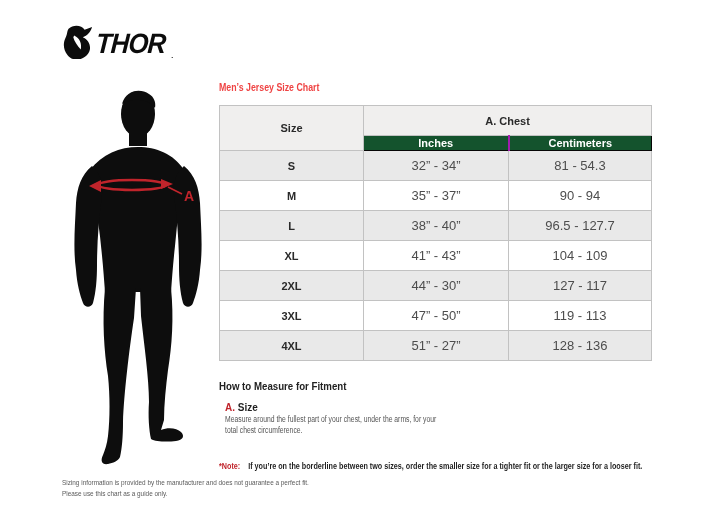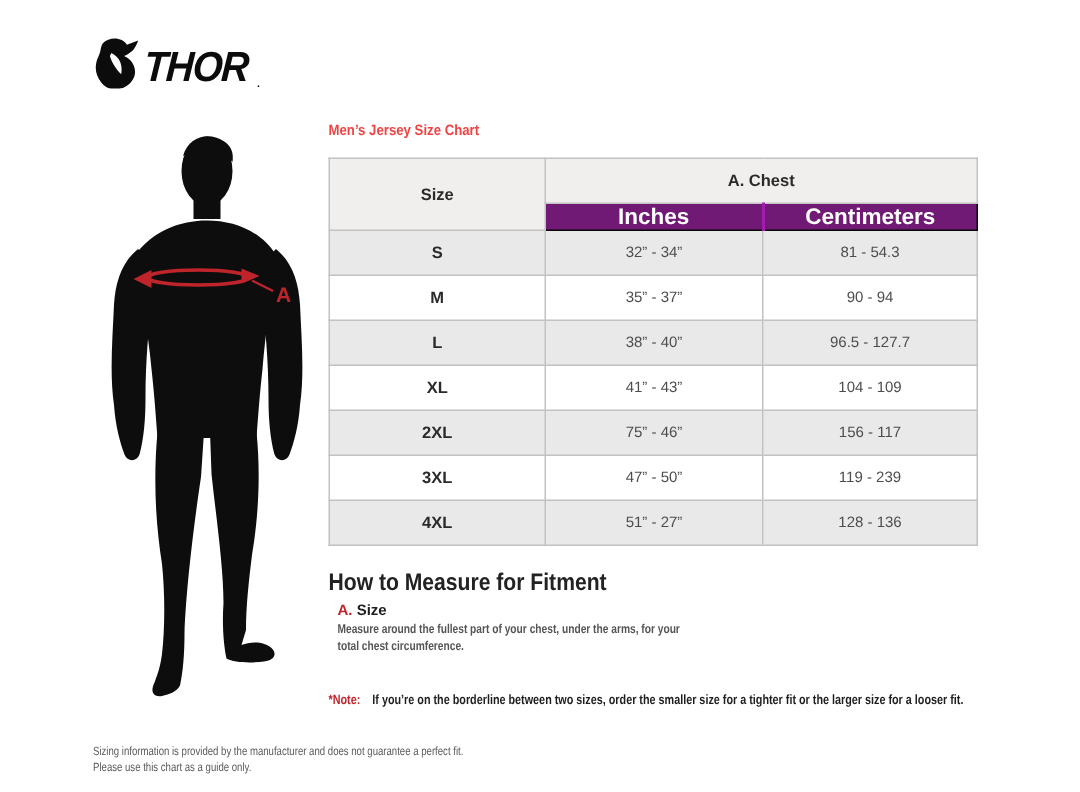--- a/index.html
+++ b/index.html
@@ -28,41 +28,41 @@
   .logo-tm { font-size:7px; font-weight:bold; color:#0c0c0c; align-self:flex-end; margin:0 0 4px -2px; }
 
   
   .chart-title { left:219px; top:82px; font-size:10px; font-weight:bold; color:#ef4444; }
 
   
   .size-table-wrap { left:219px; top:105px; }
   table { border-collapse:collapse; table-layout:fixed; width:432px; border:1px solid #999; }
   th, td { border:1px solid #c2c2c2; text-align:center; vertical-align:middle; padding:0; }
   .head-row th { height:30px; background:#f0efee; font-size:11px; font-weight:bold; color:#2a2a2a; }
-  .unit-row th { height:15px; background:#701a75; color:#fff; font-size:15px; font-weight:bold; border-color:#060606; }
+  .unit-row th { height:15px; background:#14532d; color:#fff; font-size:11px; font-weight:bold; border-color:#060606; }
   .unit-row th.unit-cm { border-left:2px solid #a21caf;margin-left:32px; }
-  tbody td { height:30px; font-size:10px; color:#4d4d4d; }
+  tbody td { height:30px; font-size:13px; color:#4d4d4d; }
   tbody td.size-cell { font-weight:bold; color:#2a2a2a; font-size:11px; }
   tbody tr:nth-child(odd) td { background:#e9e9e9; }
   tbody tr:nth-child(even) td { background:#ffffff; }
 
   
   .figure-wrap { left:56px; top:86px; width:172px; height:390px; }
 
   
-  .measure-heading { left:219px; top:380px; font-size:16px; font-weight:bold; color:#222; }
+  .measure-heading { left:219px; top:380px; font-size:11px; font-weight:bold; color:#222; }
   .measure-item { left:225px; top:402px; font-size:10px; font-weight:bold; }
   .measure-item .letter { color:#c0242b; }
-  .measure-desc { left:225px; top:414px; font-size:8.5px; color:#555; line-height:11px;font-weight:bold; }
+  .measure-desc { left:225px; top:414px; font-size:8.5px; color:#555; line-height:11px; }
   .note-line { left:219px; top:461px; font-size:9px; font-weight:bold; white-space:nowrap; }
   .note-line .note-label { color:#c0242b; margin-right:10px; }
   .note-line .note-text { color:#1f1f1f; }
 
   
-  .footer { left:62px; top:477px; font-size:8px; color:#5a5a5a; line-height:11px;margin-top:18px; }
+  .footer { left:62px; top:477px; font-size:8px; color:#5a5a5a; line-height:11px; }
 </style>
 </head>
 <body>
 
 <div class="abs logo">
   <span>
     <svg width="32" height="34" viewBox="0 0 34 36" aria-hidden="true">
       <path d="M7 4 C12 -1 21 0 24 5 L32 2 C30 8 27 11 22 13 C29 16 32 24 28 30 C23 38 11 39 6 32 C1 26 1 19 4 13 C6 9 5 7 7 4 Z" fill="#0c0c0c"></path>
       <path d="M13 11 C19 14 21 19 20 26 C16 22 13 17 12 13 Z" fill="#ffffff"></path>
     </svg>
@@ -138,27 +138,27 @@
         <td>38” - 40”</td>
         <td>96.5 - 127.7</td>
       </tr>
       <tr>
         <td class="size-cell">XL</td>
         <td>41” - 43”</td>
         <td>104 - 109</td>
       </tr>
       <tr>
         <td class="size-cell">2XL</td>
-        <td>75” - 46”</td>
-        <td>156 - 117</td>
+        <td>44” - 30”</td>
+        <td>127 - 117</td>
       </tr>
       <tr>
         <td class="size-cell">3XL</td>
         <td>47” - 50”</td>
-        <td>119 - 239</td>
+        <td>119 - 113</td>
       </tr>
       <tr>
         <td class="size-cell">4XL</td>
         <td>51” - 27”</td>
         <td>128 - 136</td>
       </tr>
     </tbody>
   </table>
 </div>
 

